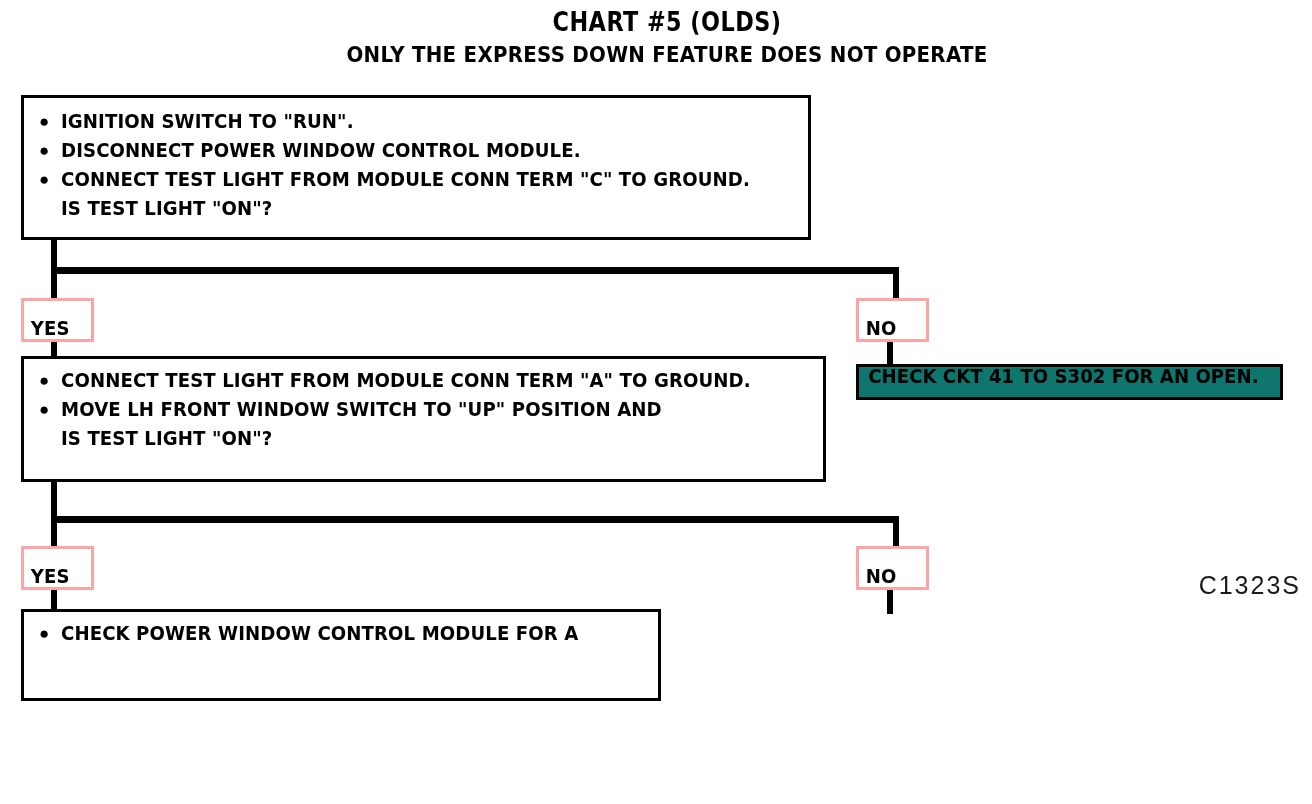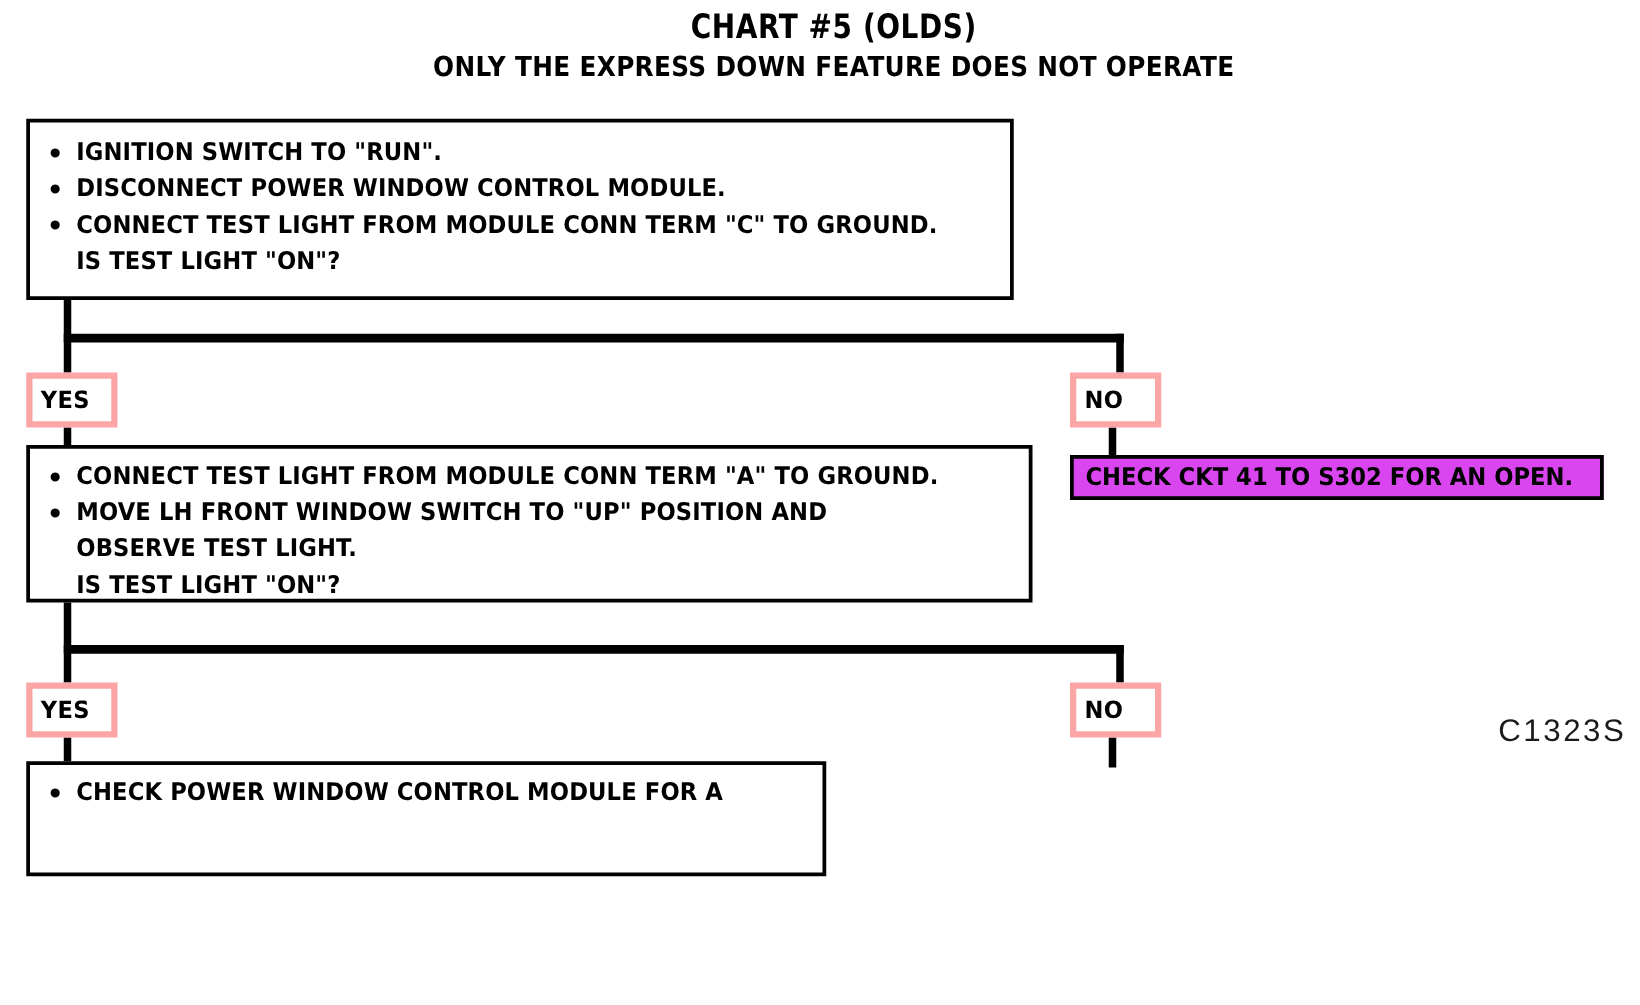--- a/index.html
+++ b/index.html
@@ -50,25 +50,25 @@
 
   
   .box {
     position: absolute;
     border: 3px solid #000;
     background: #fff;
     box-sizing: border-box;
   }
   .tag-box {
     position: absolute;
-    border: 5px solid #fca5a5;
+    border: 3px solid #fca5a5;
     background: #fff;
     box-sizing: border-box;
     display: flex;
-    align-items: center;
+    align-items: flex-end;
     z-index: 5;
   }
   .tag-label {
     font-size: 19px;
     font-weight: bold;
     font-family: "DejaVu Sans", sans-serif;
     padding-left: 7px;
     letter-spacing: 0.3px;
     transform: scaleX(0.95);
     transform-origin: left center;
@@ -114,24 +114,23 @@
     font-family: "DejaVu Sans", sans-serif;
     line-height: 100%;
     padding-left: 10px;
     white-space: pre;
     transform: scaleX(0.93);
     transform-origin: left center;
   }
   .resbox {
     position: absolute;
     border: 3px solid #000;
-    background: #d946ef;
+    background: #0f766e;
     box-sizing: border-box;
     display: flex;
-    align-items: center;
   }
 
   
   .vline {
     position: absolute;
     background: #000;
     width: 6px;
   }
   .hline {
     position: absolute;
@@ -215,24 +214,20 @@
       <div class="brow">
         <span class="bullet">●</span>
         <span class="btext">CONNECT TEST LIGHT FROM MODULE CONN TERM "A" TO GROUND.</span>
       </div>
       <div class="brow">
         <span class="bullet">●</span>
         <span class="btext">MOVE LH FRONT WINDOW SWITCH TO "UP" POSITION AND</span>
       </div>
       <div class="brow">
         <span class="bullet empty">●</span>
-        <span class="btext">OBSERVE TEST LIGHT.</span>
-      </div>
-      <div class="brow">
-        <span class="bullet empty">●</span>
         <span class="btext">IS TEST LIGHT "ON"?</span>
       </div>
     </div>
   </div>
 
   <div class="tag-box" style="left:10px; top:546px; width:73px; height:44px;">
     <span class="tag-label">YES</span>
   </div>
   <div class="tag-box" style="left:845px; top:546px; width:73px; height:44px;">
     <span class="tag-label">NO</span>

